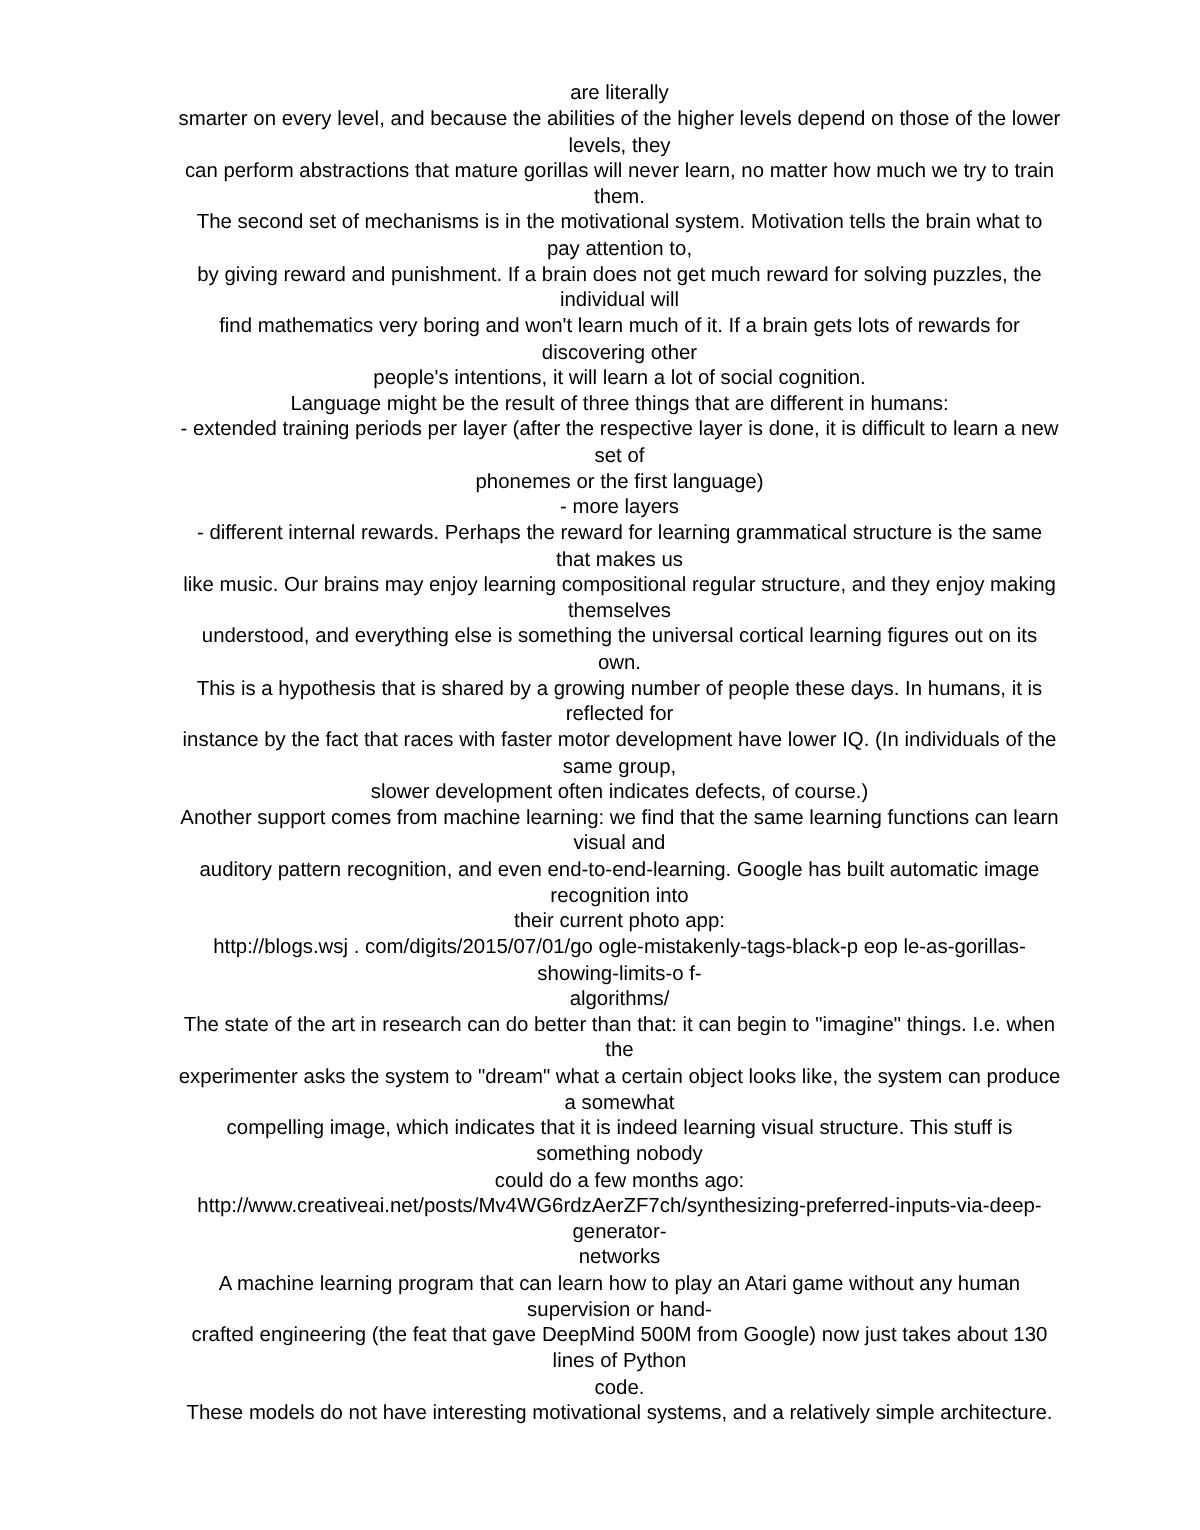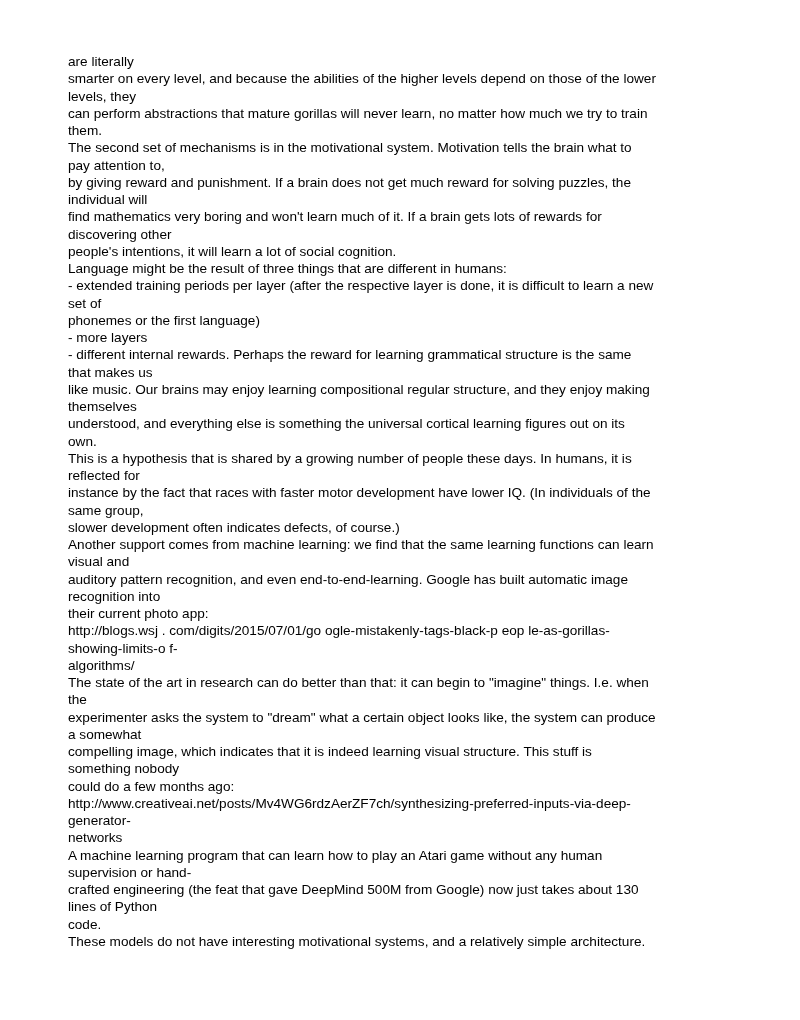--- a/index.html
+++ b/index.html
@@ -13,20 +13,21 @@
     position: relative;
     overflow: hidden;
   }
   .page {
     position: absolute;
     left: 0;
     top: 0;
     width: 800px;
     height: 1020px;
     background: #ffffff;
+    text-align: center;
   }
   .doc-text {
     position: absolute;
     left: 68px;
     top: 53px;
     width: 690px;
     font-family: "Liberation Sans", sans-serif;
     font-size: 13.6px;
     line-height: 17.25px;
     color: #000000;

